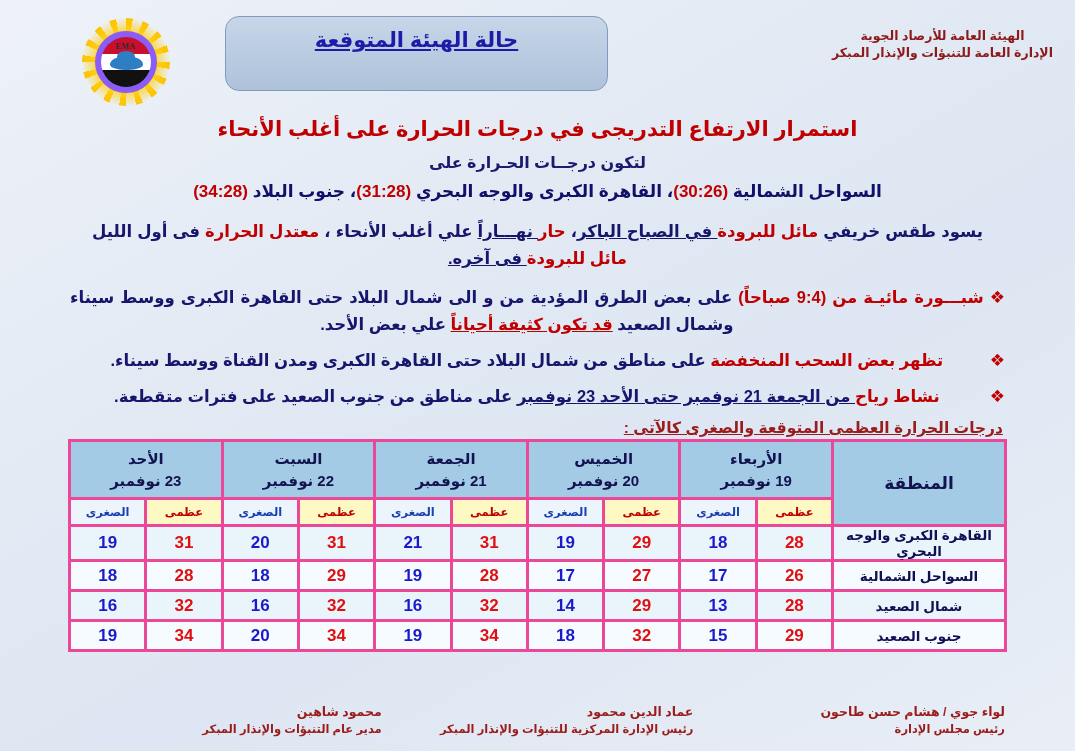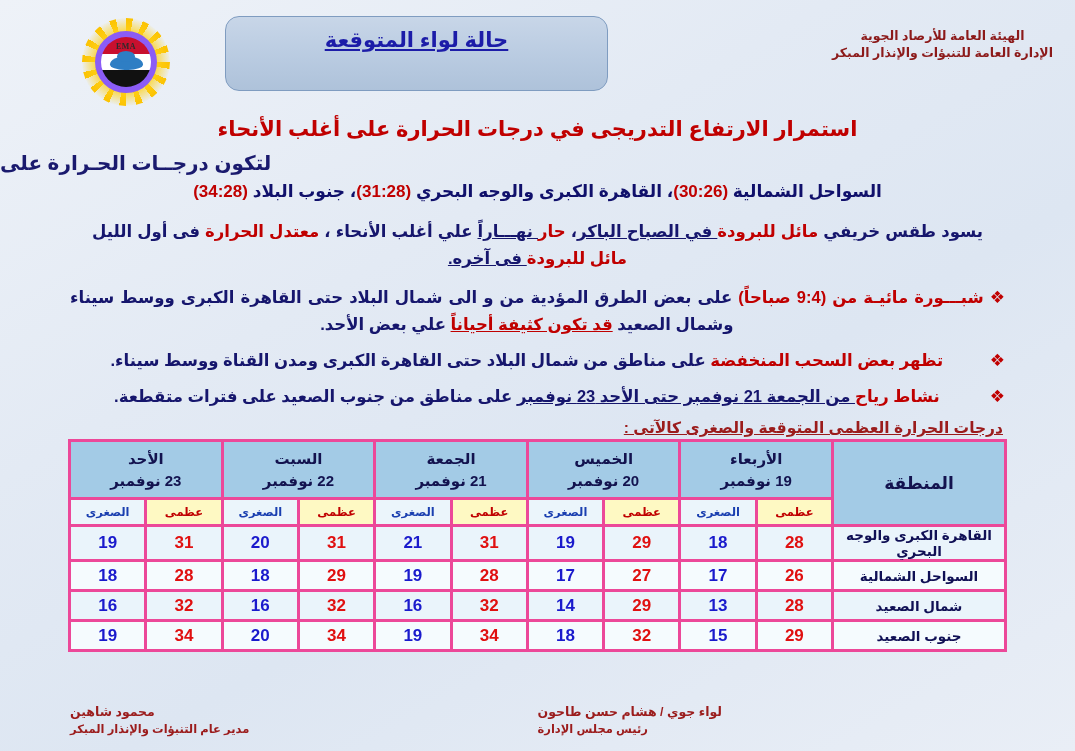--- a/index.html
+++ b/index.html
@@ -144,22 +144,22 @@
   
   .headline {
     text-align: center;
     font-size: 21px;
     font-weight: bold;
     color: #c00000;
     margin-top: 10px;
     line-height: 28px;
   }
   .subline {
-    text-align: left;
-    font-size: 20px;
+    text-align: center;
+    font-size: 16px;
     font-weight: bold;
     color: #1a1a6e;
     margin-top: 8px;
     line-height: 24px;
   }
   .rangeline {
     text-align: center;
     font-size: 17px;
     font-weight: bold;
     color: #10106b;
@@ -295,21 +295,21 @@
     left: 0;
     bottom: 14px;
     width: 1075px;
     display: flex;
     flex-direction: row;
     padding: 0 70px;
     box-sizing: border-box;
   }
   .sig {
     flex: 1 1 33%;
-    text-align: left;
+    text-align: right;
     color: #9b1c1c;
     font-weight: bold;
   }
   .sig .name { font-size: 12.5px; line-height: 17px; }
   .sig .role { font-size: 11.5px; line-height: 16px; }
 </style>
 </head>
 <body>
 
 <div class="page">
@@ -320,21 +320,21 @@
       <div class="sun"></div>
       <div class="emblem">
         <div class="emblem-flag">
           <div class="emblem-text">EMA</div>
           <div class="emblem-cloud"></div>
         </div>
       </div>
     </div>
 
     <div class="title-box">
-      <div class="title-main">حالة لواء المتوقعة</div>
+      <div class="title-main">حالة الهيئة المتوقعة</div>
     </div>
 
     <div class="org">
       <div>الهيئة العامة للأرصاد الجوية</div>
       <div>الإدارة العامة للتنبؤات والإنذار المبكر</div>
     </div>
   </div>
 
   <div class="headline">استمرار الارتفاع التدريجى في درجات الحرارة  على أغلب الأنحاء</div>
   <div class="subline">لتكون درجــات الحـرارة على</div>
@@ -466,18 +466,22 @@
       </tbody>
     </table>
   </div>
 
   <div class="footer">
     <div class="sig">
       <div class="name">لواء جوي / هشام حسن طاحون</div>
       <div class="role">رئيس مجلس الإدارة</div>
     </div>
     <div class="sig">
+      <div class="name">عماد الدين محمود</div>
+      <div class="role">رئيس الإدارة المركزية للتنبؤات والإنذار المبكر</div>
+    </div>
+    <div class="sig">
       <div class="name">محمود شاهين</div>
       <div class="role">مدير عام التنبؤات والإنذار المبكر</div>
     </div>
   </div>
 
 </div>
 
 </body></html>

